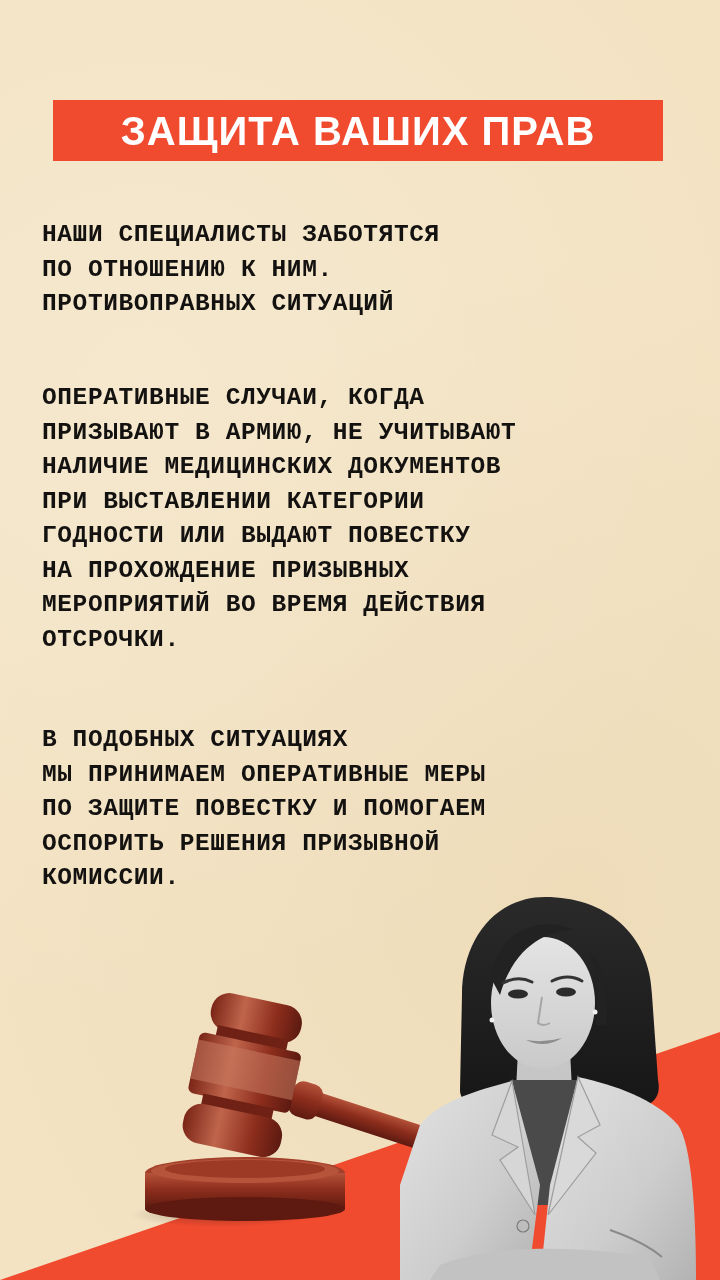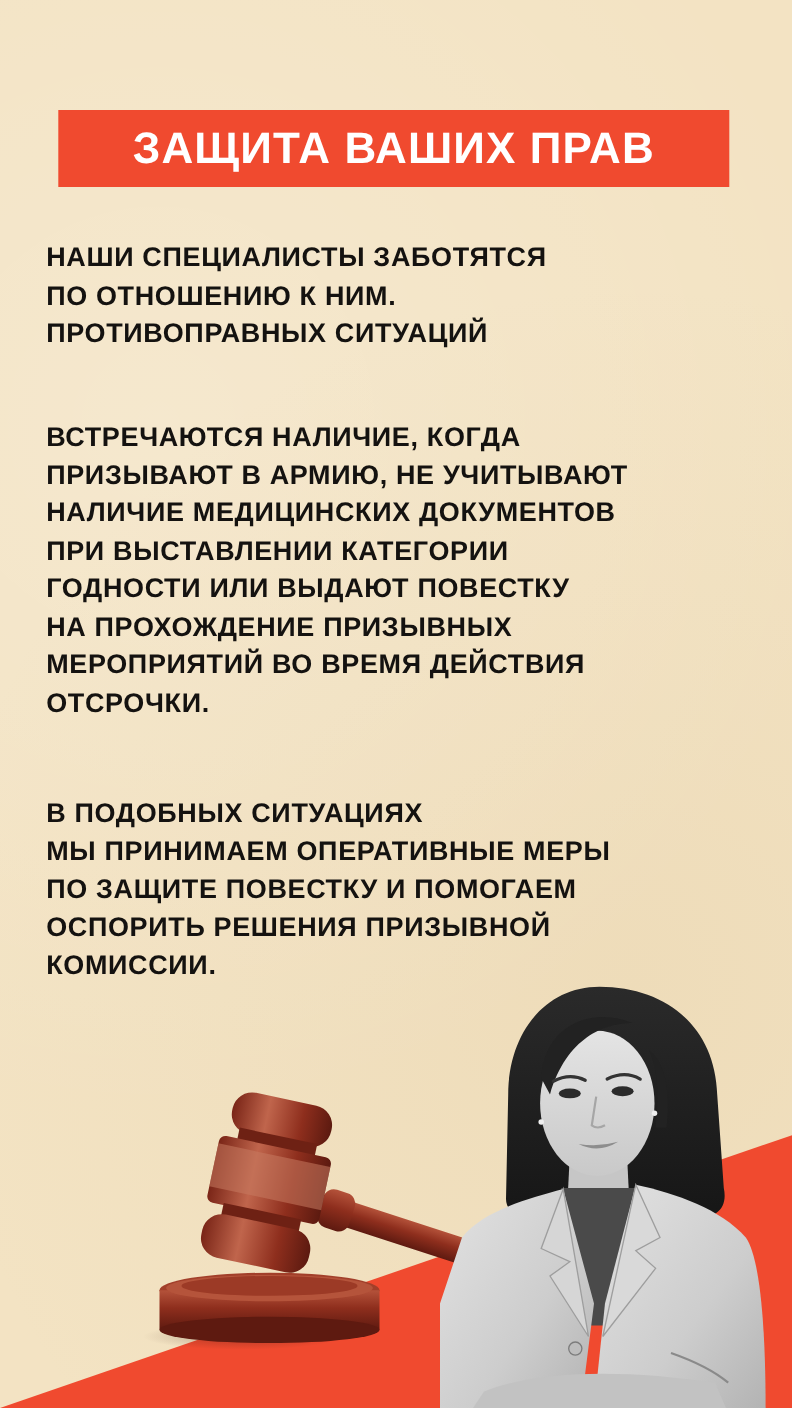--- a/index.html
+++ b/index.html
@@ -20,21 +20,21 @@
       background:
         radial-gradient(circle at 20% 30%, rgba(255,255,255,0.18), transparent 60%),
         radial-gradient(circle at 80% 70%, rgba(210,180,130,0.15), transparent 60%),
         #f3e3c3;
     }
     .title-banner {
       position: absolute;
       left: 53px;
       top: 100px;
       width: 610px;
-      height: 70px;
+      height: 61px;
       background: #f04a2f;
       display: flex;
       align-items: center;
       justify-content: center;
     }
     .title-banner .title-text {
       color: #ffffff;
       font-weight: 700;
       font-size: 40px;
       letter-spacing: 1px;
@@ -43,21 +43,21 @@
       font-family: "Liberation Sans", "DejaVu Sans", sans-serif;
     }
     .paragraph {
       position: absolute;
       left: 42px;
       color: #141210;
       font-weight: 700;
       font-size: 24.5px;
       line-height: 34.5px;
       letter-spacing: 0.6px;
-      font-family: Liberation Sans, sans-serif;
+      font-family: Liberation Mono, monospace;
     }
     .paragraph .line {
       display: block;
       white-space: nowrap;
     }
     #p1 { top: 218px; }
     #p2 { top: 381px; }
     #p3 { top: 723px; }
 
     .red-wedge {
@@ -92,21 +92,21 @@
   <span class="title-text">ЗАЩИТА ВАШИХ ПРАВ</span>
 </div>
 
 <div class="paragraph" id="p1">
   <span class="line">НАШИ СПЕЦИАЛИСТЫ ЗАБОТЯТСЯ</span>
   <span class="line">ПО ОТНОШЕНИЮ К НИМ.</span>
   <span class="line">ПРОТИВОПРАВНЫХ СИТУАЦИЙ</span>
 </div>
 
 <div class="paragraph" id="p2">
-  <span class="line">ВСТРЕЧАЮТСЯ НАЛИЧИЕ, КОГДА</span>
+  <span class="line">ОПЕРАТИВНЫЕ СЛУЧАИ, КОГДА</span>
   <span class="line">ПРИЗЫВАЮТ В АРМИЮ, НЕ УЧИТЫВАЮТ</span>
   <span class="line">НАЛИЧИЕ МЕДИЦИНСКИХ ДОКУМЕНТОВ</span>
   <span class="line">ПРИ ВЫСТАВЛЕНИИ КАТЕГОРИИ</span>
   <span class="line">ГОДНОСТИ ИЛИ ВЫДАЮТ ПОВЕСТКУ</span>
   <span class="line">НА ПРОХОЖДЕНИЕ ПРИЗЫВНЫХ</span>
   <span class="line">МЕРОПРИЯТИЙ ВО ВРЕМЯ ДЕЙСТВИЯ</span>
   <span class="line">ОТСРОЧКИ.</span>
 </div>
 
 <div class="paragraph" id="p3">

